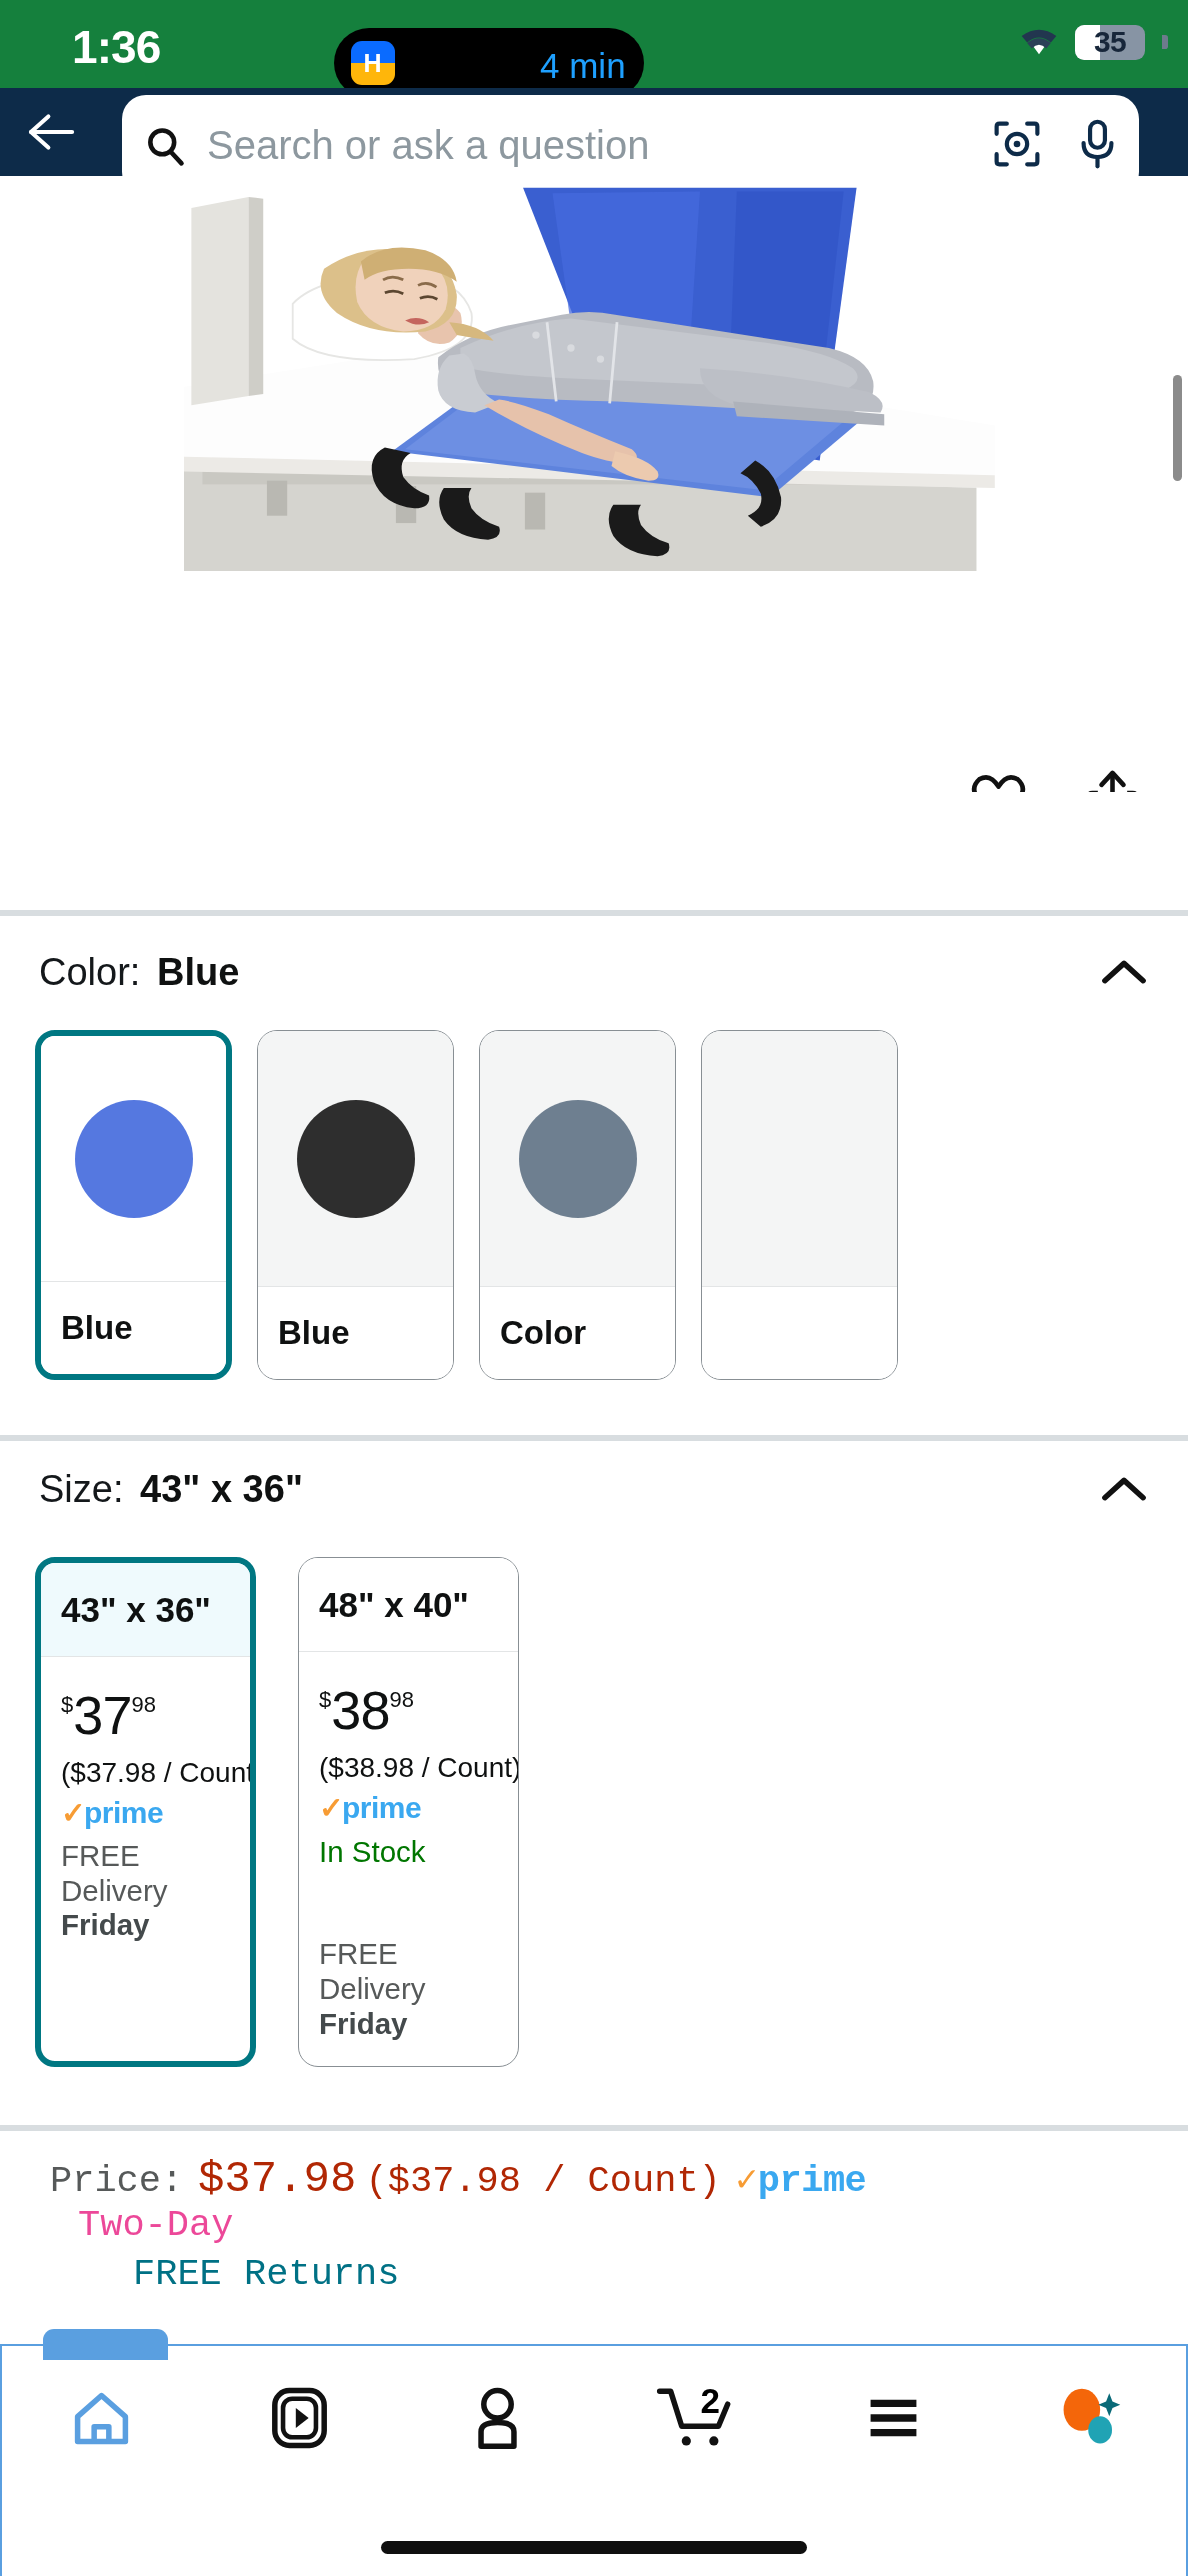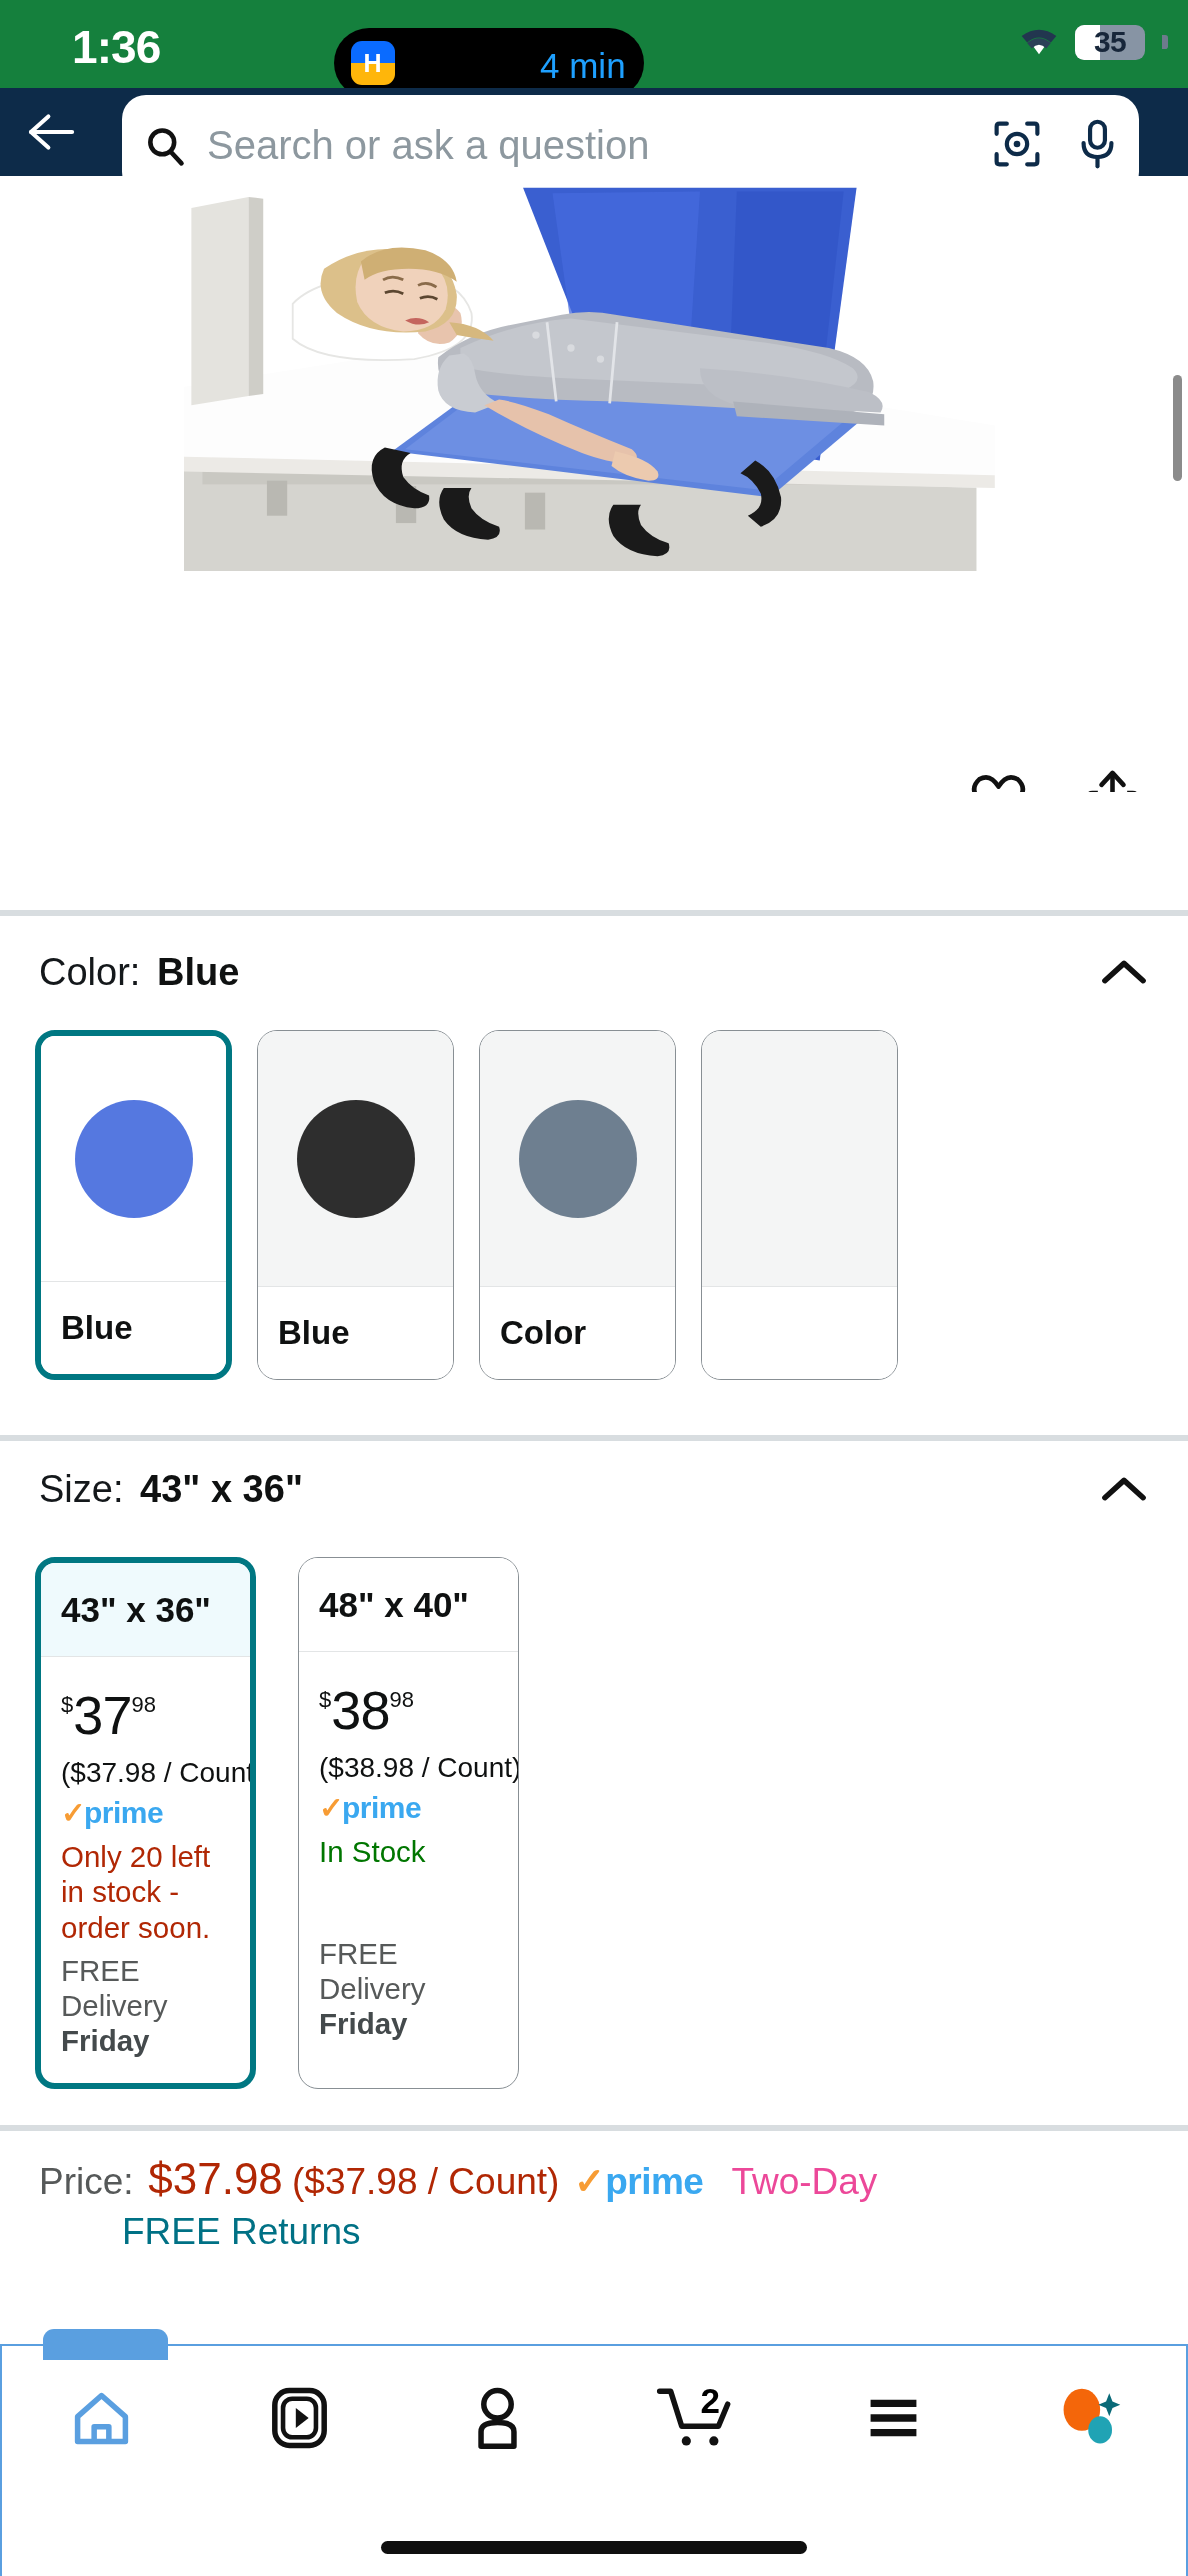--- a/index.html
+++ b/index.html
@@ -170,21 +170,21 @@
   .prime .pw{ color:#3aa8f0; font-size:30px; font-weight:700; letter-spacing:-0.5px; }
   .sc-prime{ margin-bottom:11px; }
   .sc-stock-low{ font-size:29.5px; color:#b12704; line-height:1.2; margin-bottom:9.2px; }
   .sc-stock-ok{ font-size:29.5px; color:#007600; line-height:1.2; margin-bottom:9.2px; }
   .sc-spacer{ height:59px; }
   .sc-del{ font-size:29.5px; color:#565959; line-height:1.18; }
   .sc-del b{ color:#444a4c; }
 
   
   .pricerow{
-    position:absolute; left:0; width:994px; padding:0 39px;
+    position:absolute; left:11px; width:994px; padding:0 39px;font-family:Liberation Mono, monospace;
   }
   .pr-line{ display:flex; align-items:baseline; flex-wrap:wrap; }
   .pr-label{ font-size:37px; color:#565959; margin-right:14.7px; }
   .pr-amount{ font-size:44px; color:#b12704; font-weight:400; }
   .pr-unit{ font-size:37px; color:#b12704; margin-left:9.2px; }
   .pr-prime{ margin-left:14.7px; }
   .pr-prime .chk{ color:#f79c34; font-size:37px; font-weight:700; }
   .pr-prime .pw{ color:#3aa8f0; font-size:37px; font-weight:700; letter-spacing:-0.5px; }
   .pr-twoday{ font-size:37px; color:#ec4899; margin-left:28px; }
   .pr-returns{ font-size:37px; color:#007185; margin-top:7.4px; margin-left:83px; cursor:pointer; }
@@ -437,21 +437,20 @@
       <div class="sc-price">
         <span class="cur">$</span><span class="whole">37</span><span class="frac">98</span>
       </div>
       <div class="sc-unit">($37.98 / Count)</div>
       <div class="sc-prime">
         <span class="prime">
           <span class="chk">✓</span>
             <span class="pw">prime</span>
         </span>
       </div>
-      <div class="sc-stock-low">Only 20 left in stock - order soon.</div>
       <div class="sc-del">
         <span>FREE Delivery</span><br>
         <b>Friday</b>
       </div>
     </div>
   </div>
 
   <div class="size-card">
     <div class="sc-head">48" x 40"</div>
     <div class="sc-body">

